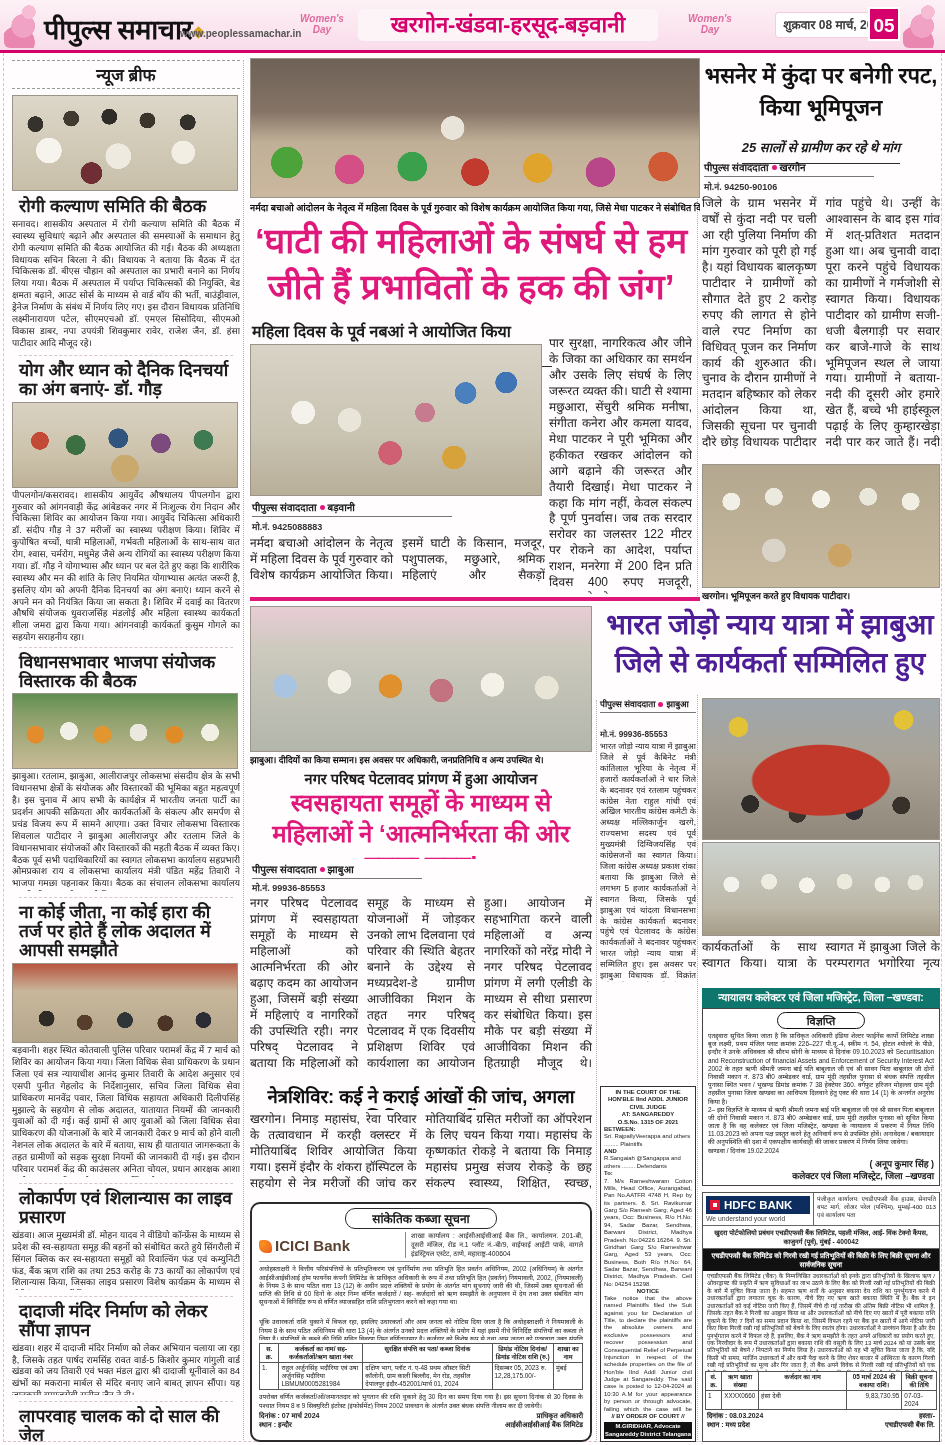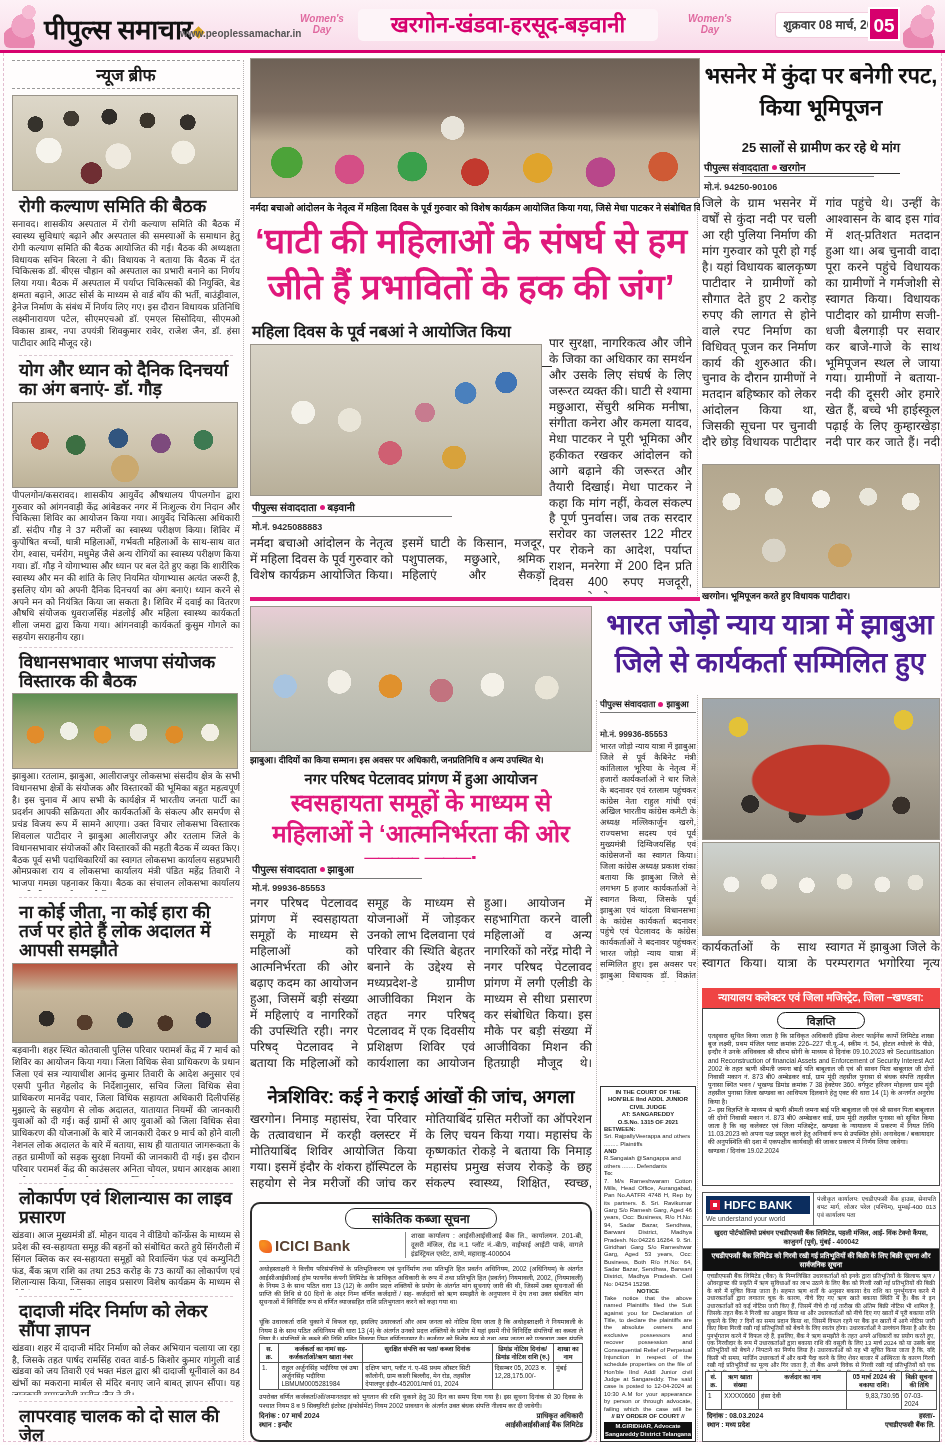--- a/index.html
+++ b/index.html
@@ -139,39 +139,39 @@
 
   
   .lead-h{font-size:35px;line-height:1.32;font-weight:800;color:#e0187c;text-align:center;}
   .sub-h{font-size:16px;font-weight:800;border-bottom:1.5px solid #2c2c2c;display:inline-block;padding-bottom:2px;}
   .mag-h{font-size:24px;line-height:1.3;font-weight:800;color:#e0187c;text-align:center;}
   .big-h{font-size:28px;line-height:1.35;font-weight:800;text-align:center;color:#4c1d95;}
   .med-h{font-size:22px;line-height:1.45;font-weight:800;text-align:center;color:#111;}
   .sm-h{font-size:18.5px;line-height:1.2;font-weight:800;text-align:center;color:#111;}
   .kicker{font-size:14.5px;font-weight:800;text-align:center;}
   .usub{font-size:13px;font-weight:800;text-align:center;}
-  .usub span{border-bottom:1.5px solid #2c2c2c;padding-bottom:18px;}
+  .usub span{border-bottom:1.5px solid #2c2c2c;padding-bottom:8px;font-style:italic;}
 
   
   .icici{left:250px;top:1202px;width:342px;height:240px;border:2px solid #2b2b2b;border-radius:10px;
          box-sizing:border-box;padding:4px 7px;background:#fff;}
   .ic-pill{width:150px;margin:0 auto 3px;border:1.6px solid #2b2b2b;border-radius:10px;text-align:center;
            font-size:12px;font-weight:800;padding:1px 0;}
   .ic-row{display:flex;align-items:center;border-bottom:1px solid #888;padding-bottom:3px;margin-bottom:3px;gap:38px;}
   .ic-logo{width:108px;font-size:15px;font-weight:800;color:#5a4232;white-space:nowrap;}
   .ic-ic{display:inline-block;width:13px;height:13px;border-radius:3px 7px 3px 7px;margin-right:3px;vertical-align:-2px;
          background:radial-gradient(circle at 30% 30%,#f7931e,#ef5b25);}
   .ic-addr{flex:1;border-left:1px solid #888;padding-left:5px;font-size:6.8px;line-height:1.3;text-align:justify;}
   .tinyp{font-size:6.4px;line-height:1.28;text-align:justify;}
   table.nt{border-collapse:collapse;width:100%;margin:3px 0;}
   table.nt th,table.nt td{border:1px solid #555;font-size:6.4px;line-height:1.25;padding:1px 2px;vertical-align:top;}
   table.nt th{font-weight:800;text-align:center;}
   .ic-foot{display:flex;justify-content:space-between;margin-top:2px;font-size:7px;font-weight:700;}
 
-  .cnbar{left:702px;top:988px;width:238px;height:30px;background:#ef4444;color:#fff;text-align:center;
+  .cnbar{left:702px;top:988px;width:238px;height:30px;background:#0f766e;color:#fff;text-align:center;
          font-size:10.5px;font-weight:800;line-height:18px;}
   .cnbox{left:702px;top:1008px;width:238px;height:178px;border:1px solid #444;box-sizing:border-box;padding:3px 5px;background:#fff;}
   .cn-pill{width:86px;margin:0 auto 3px;border:1.6px solid #111;border-radius:10px;text-align:center;font-size:11px;font-weight:800;}
   .cn-sign{text-align:right;font-weight:800;font-size:9px;line-height:1.35;}
 
   .court{left:600px;top:1086px;width:96px;height:356px;border:1.4px solid #333;box-sizing:border-box;
          padding:2px 3px;font-size:5.9px;line-height:1.25;background:#fff;overflow:hidden;}
   .ct-c{text-align:center;font-weight:800;}
   .ct-j{text-align:justify;}
   .ct-foot{background:#111;color:#fff;text-align:center;font-weight:800;padding:1px;margin-top:2px;}
@@ -344,20 +344,24 @@
       <div>Sangareddy District Telangana</div>
     </div>
   </div>
 
   <div class="abs cnbar">न्यायालय कलेक्टर एवं जिला मजिस्ट्रेट, जिला –खण्डवा:</div>
   <div class="abs cnbox">
     <div class="cn-pill">विज्ञप्ति</div>
     <div class="tinyp pre" style="height:126px;overflow:hidden;">एतद्द्वारा सूचित किया जाता है कि प्राधिकृत अधिकारी इंडिया शेल्टर फाईनेंस कार्पो लिमिटेड शाखा बुज लक्ष्मी, प्रथम मंजिल प्लाट क्रमांक 226–227 पी.यू.-4, स्कीम नं. 54, होटल श्योलरे के पीछे, इन्दौर ने उनके अधिवक्ता श्री सौरभ सोनी के माध्यम से दिनांक 09.10.2023 को Securitisation and Reconstruction of financial Assets and Enforcement of Security Interest Act 2002 के तहत ऋणी श्रीमती जमना बाई पति बाबूलाल जी एवं श्री सावन पिता बाबूलाल जी दोनों निवासी मकान नं. 873 बी0 अम्बेडकर वार्ड, ग्राम मूंदी तहसील पुनासा से बंधक संपत्ति तहसील पुनासा स्थित भवन / भूखण्ड डिमांड क्रमांक 7 38 हेक्टेयर 360. वर्गफुट हरिजन मोहल्ला ग्राम मूंदी तहसील पुनासा जिला खण्डवा का आधिपत्य दिलवाने हेतु एक्ट की धारा 14 (1) के अन्तर्गत अनुरोध किया है।
 2– इस विज्ञप्ति के माध्यम से ऋणी श्रीमती जमना बाई पति बाबूलाल जी एवं श्री सावन पिता बाबूलाल जी दोनों निवासी मकान नं. 873 बी0 अम्बेडकर वार्ड, ग्राम मूंदी तहसील पुनासा को सूचित किया जाता है कि वह कलेक्टर एवं जिला मजिस्ट्रेट, खण्डवा के न्यायालय में प्रकरण में नियत तिथि 11.03.2023 को अपना पक्ष प्रस्तुत करने हेतु अनिवार्य रूप से उपस्थित होवें। अनावेदक / बकायादार की अनुपस्थिति की दशा में एकपक्षीय कार्यवाही की जाकर प्रकरण में निर्णय लिया जावेगा।
 खण्डवा / दिनांक 19.02.2024</div>
+    <div class="cn-sign">
+      <div>( अनूप कुमार सिंह )</div>
+      <div>कलेक्टर एवं जिला मजिस्ट्रेट, जिला –खण्डवा</div>
+    </div>
   </div>
 
   <div class="abs hdfc">
     <div class="hd-row">
       <div class="hd-logo">
         <div class="hd-box">
             <span class="hd-sq"></span>
             <span>HDFC BANK</span>
           </div>
         <div class="hd-tag">We understand your world</div>

